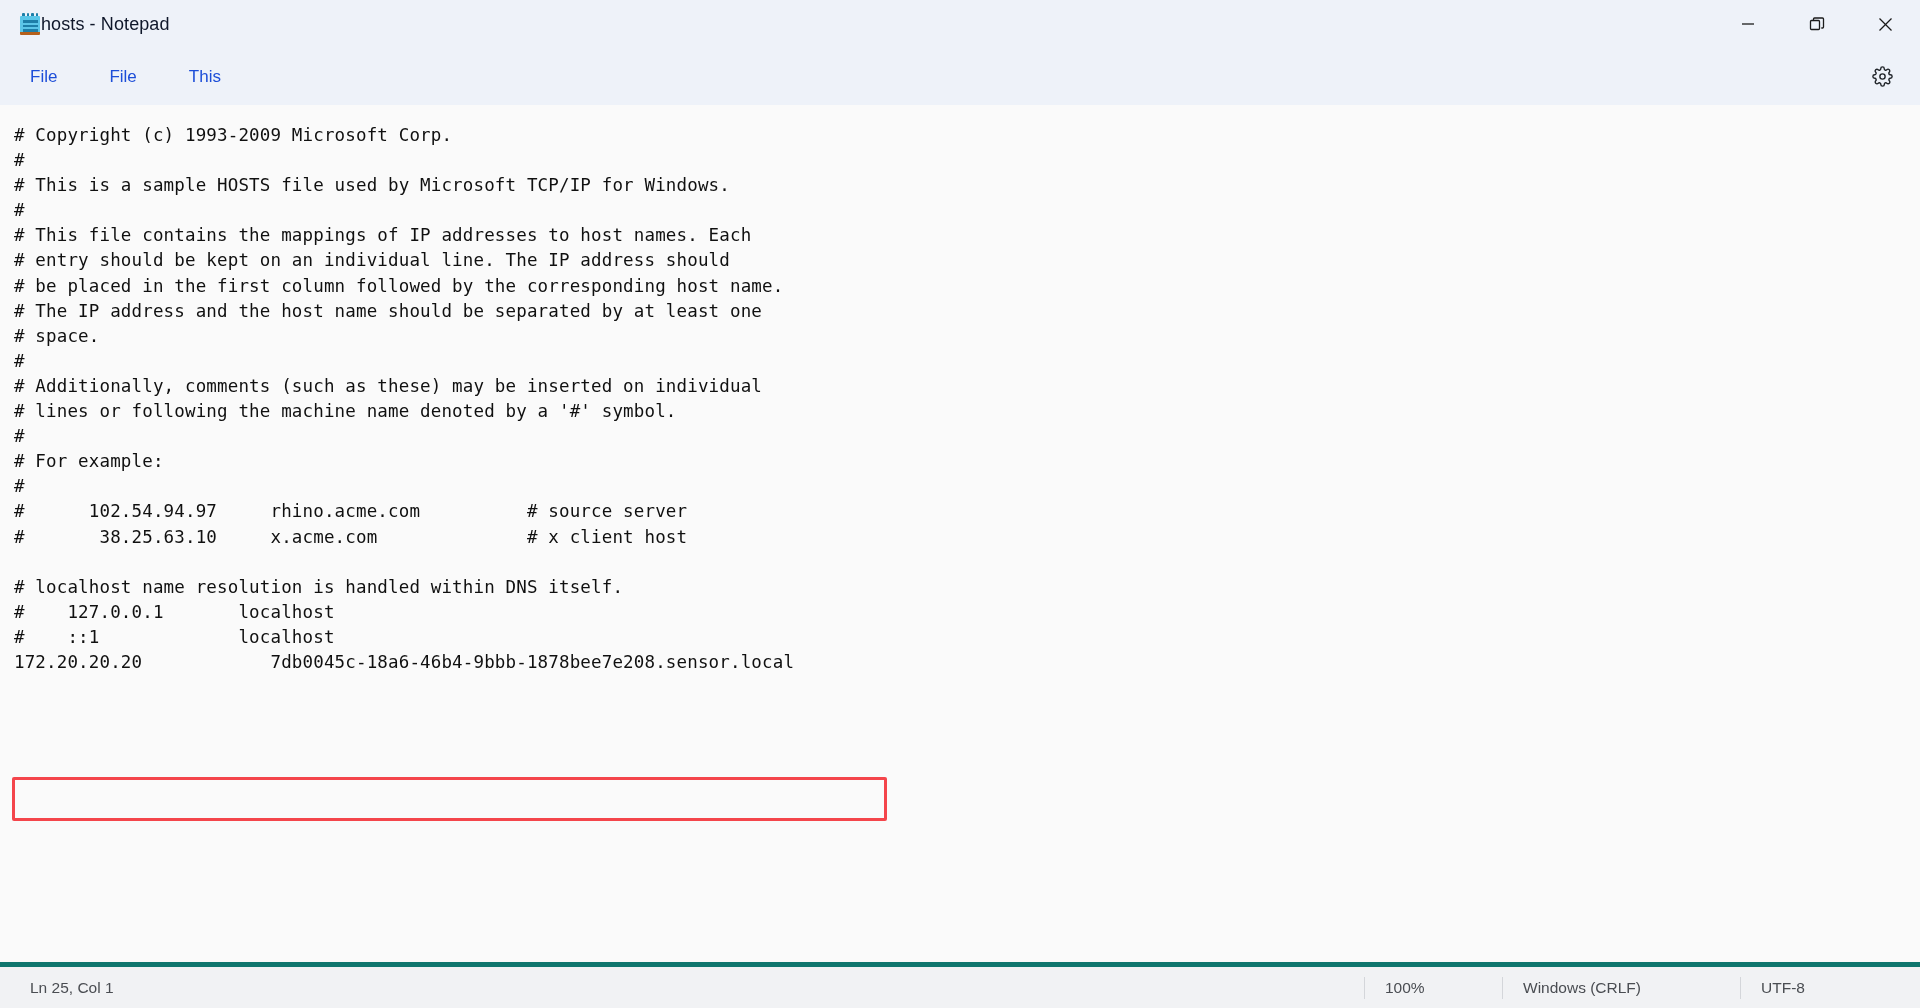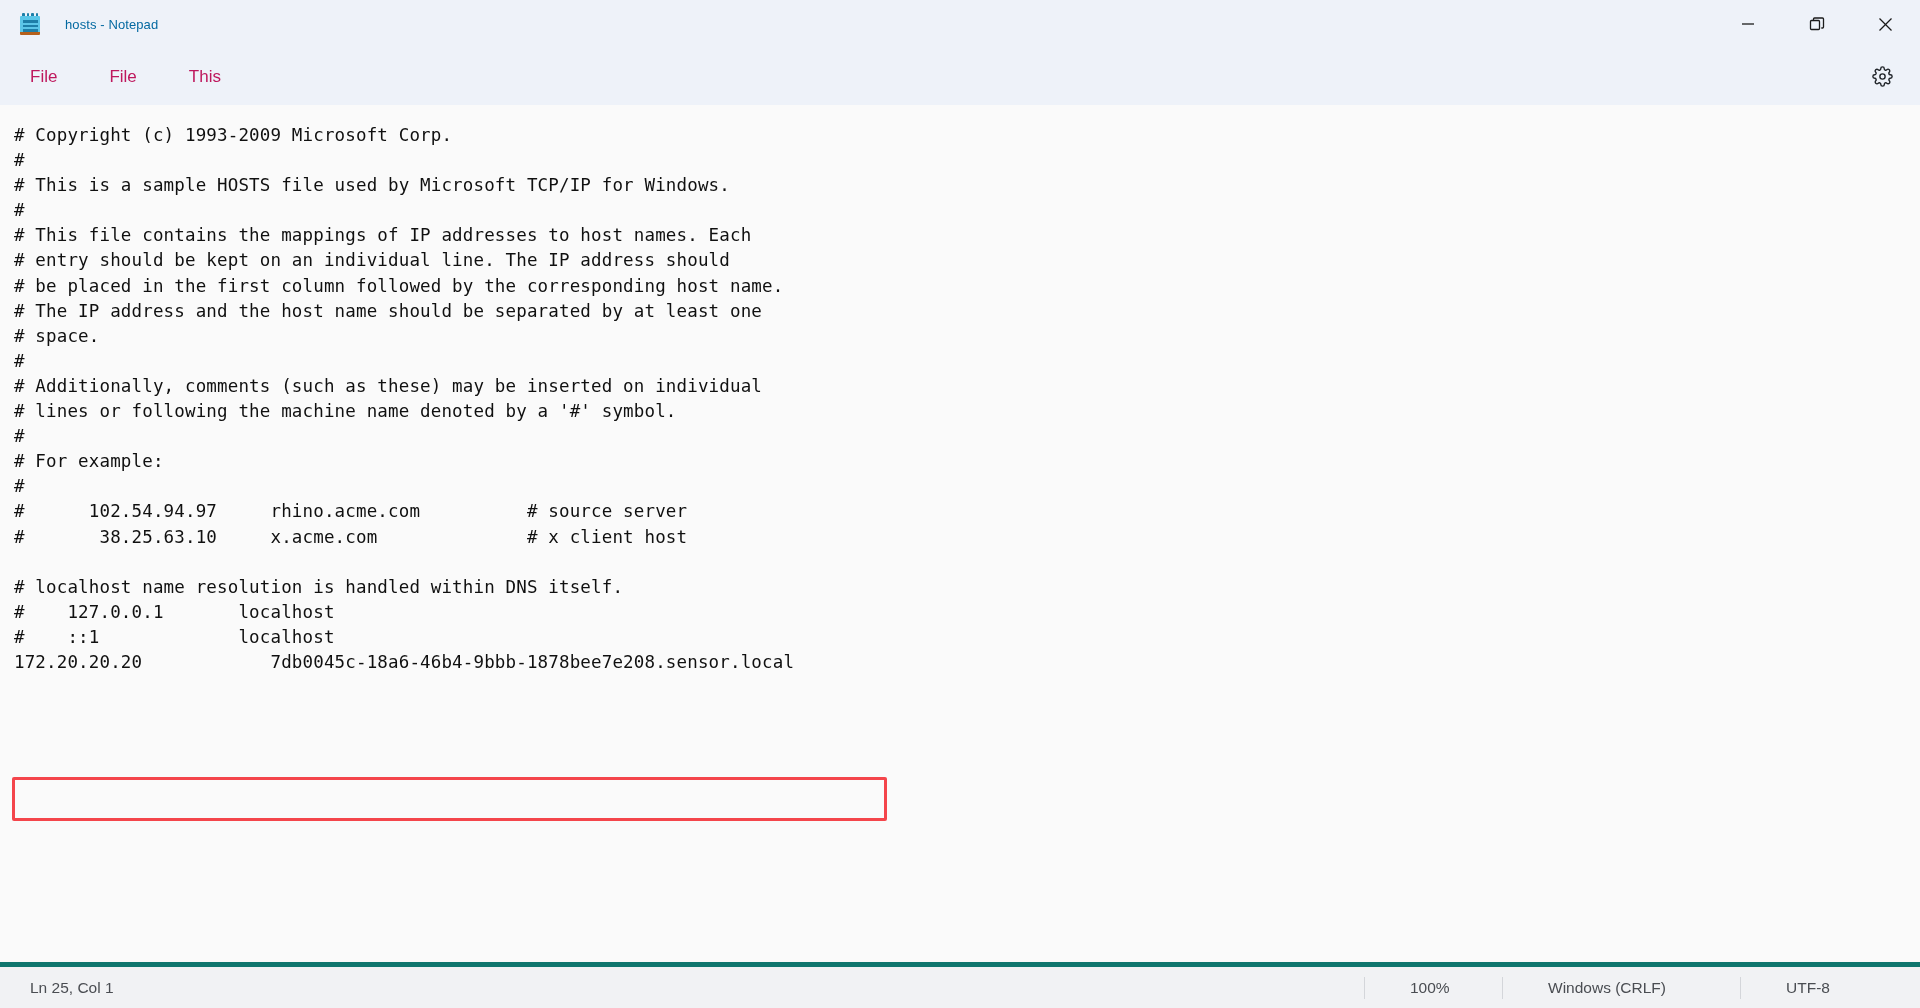--- a/index.html
+++ b/index.html
@@ -68,23 +68,22 @@
     width: 2.6px; height: 5px;
     background: #1d7fa8;
     border-radius: 1px;
   }
   .app-icon .r1 { left: 3px; }
   .app-icon .r2 { left: 7.5px; }
   .app-icon .r3 { left: 12px; }
   .app-icon .r4 { left: 16.5px; }
 
   .window-title {
-    margin-left: 24px;
-    font-size: 13px;
-    color: #0369a1;
+    font-size: 18px;
+    color: #0f172a;
     letter-spacing: 0.1px;
     white-space: nowrap;
   }
 
   .win-controls {
     position: absolute;
     right: 0; top: 0;
     height: 48px;
     display: flex;
   }
@@ -103,21 +102,21 @@
     height: 57px;
     min-height: 57px;
     background: #eef2f9;
     display: flex;
     align-items: center;
     position: relative;
     padding-left: 0px;
   }
   .menu-item {
     font-size: 17px;
-    color: #be185d;
+    color: #1d4ed8;
     padding: 7px 16px;
     margin-left: 0px;
     border-radius: 5px;
     cursor: default;
     white-space: nowrap;
   }
   .menu-item:first-child { margin-left: 14px; }
   .menu-item + .menu-item { margin-left: 20px; }
 
   .settings-btn {
@@ -182,21 +181,21 @@
     white-space: nowrap;
   }
   .status-right {
     position: absolute;
     right: 0;
     display: flex;
     align-items: center;
     height: 100%;
   }
   .status-cell {
-    padding: 0 45px;
+    padding: 0 20px;
     height: 22px;
     display: flex;
     align-items: center;
     border-left: 1px solid #d4d6da;
     white-space: nowrap;
     cursor: default;
   }
   .status-cell.zoom  { min-width: 138px; }
   .status-cell.eol   { min-width: 238px; }
   .status-cell.enc   { min-width: 180px; text-align: center; }

